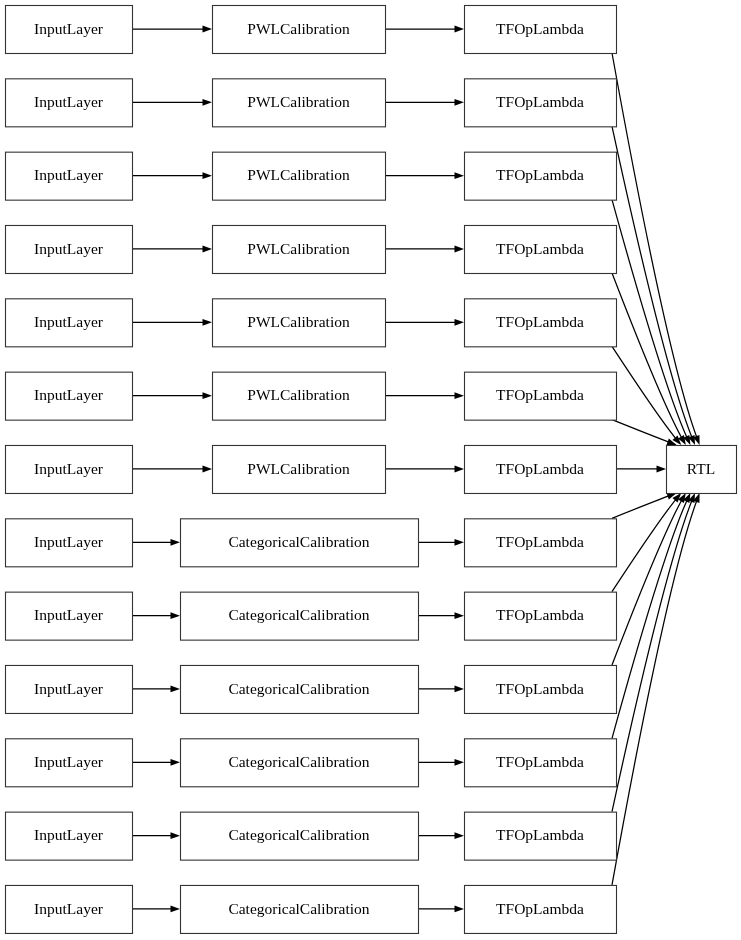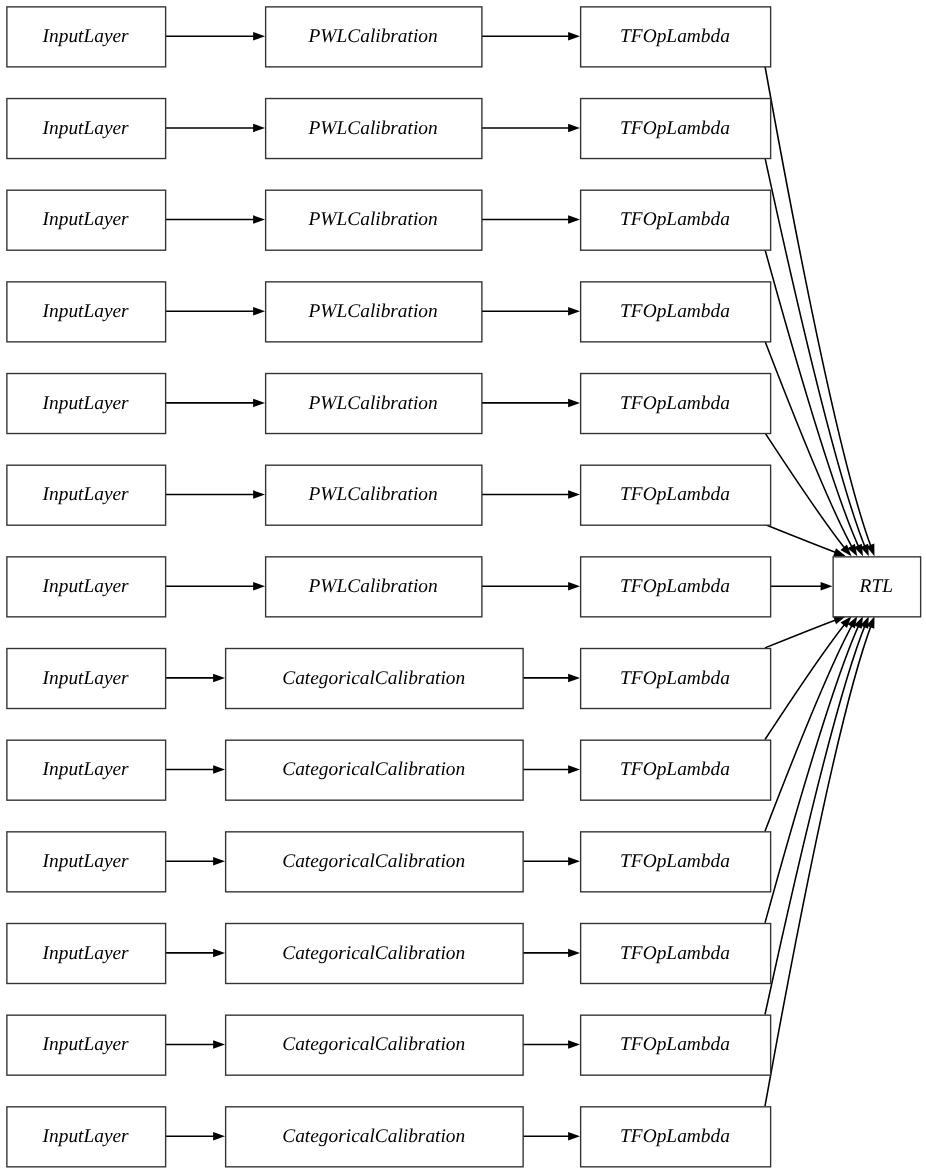--- a/index.html
+++ b/index.html
@@ -7,21 +7,20 @@
     padding: 0;
     background: #ffffff;
   }
   #graph-root {
     position: relative;
     width: 741px;
     height: 940px;
     background: #ffffff;
     font-family: "Liberation Serif", "DejaVu Serif", serif;
     overflow: hidden;
-    font-style: italic;
   }
   #graph-svg {
     position: absolute;
     top: 0;
     left: 0;
     width: 741px;
     height: 940px;
     display: block;
   }
   .node-rect {

